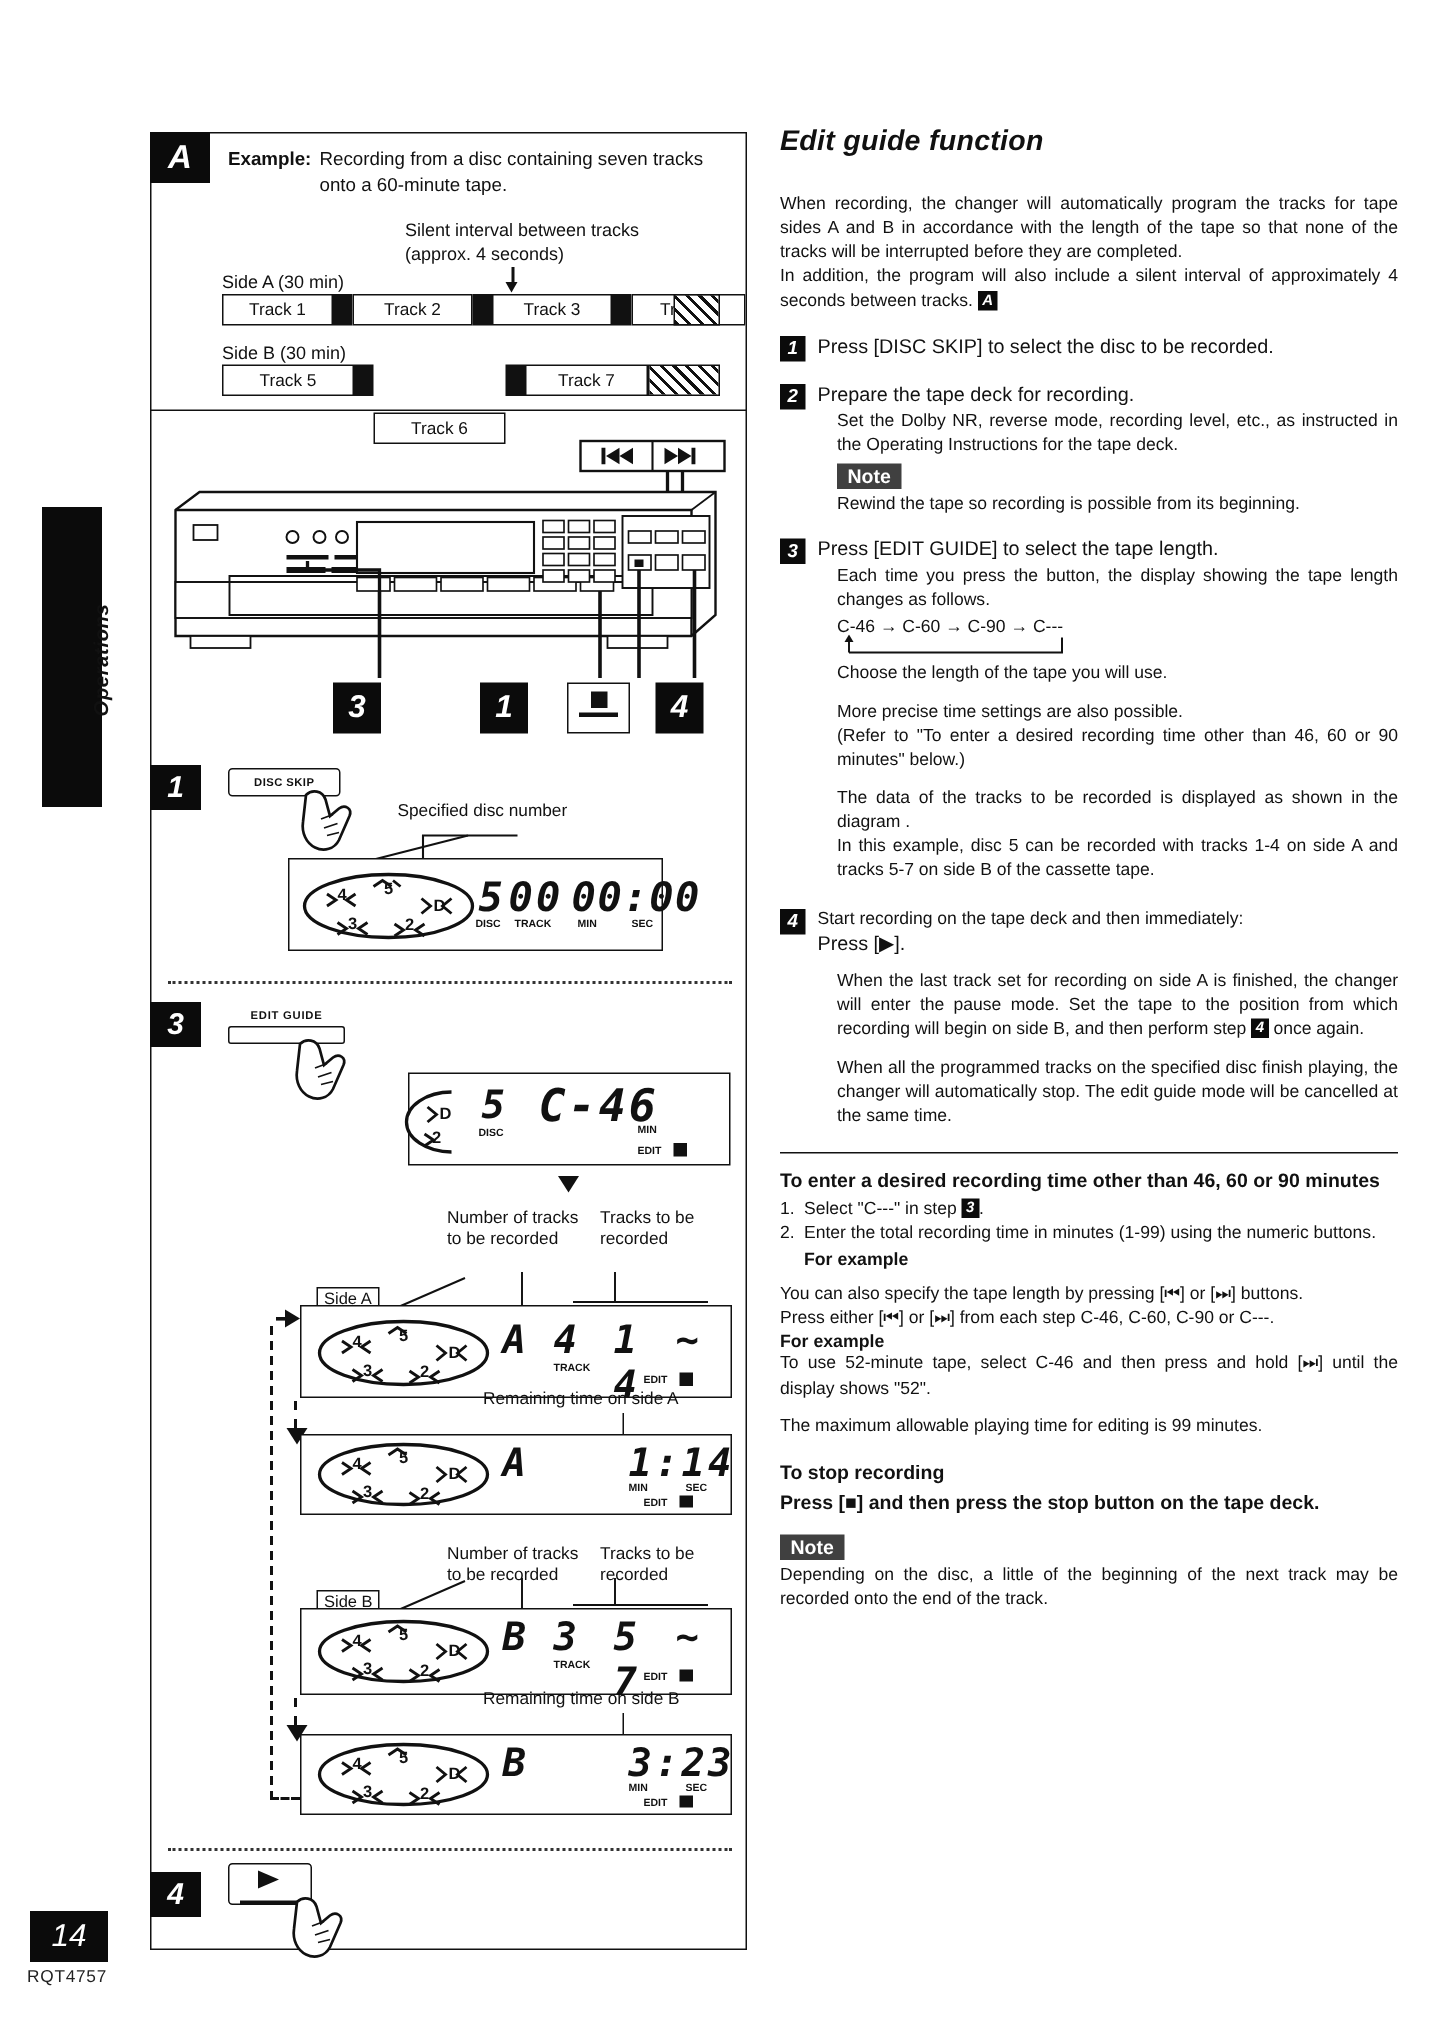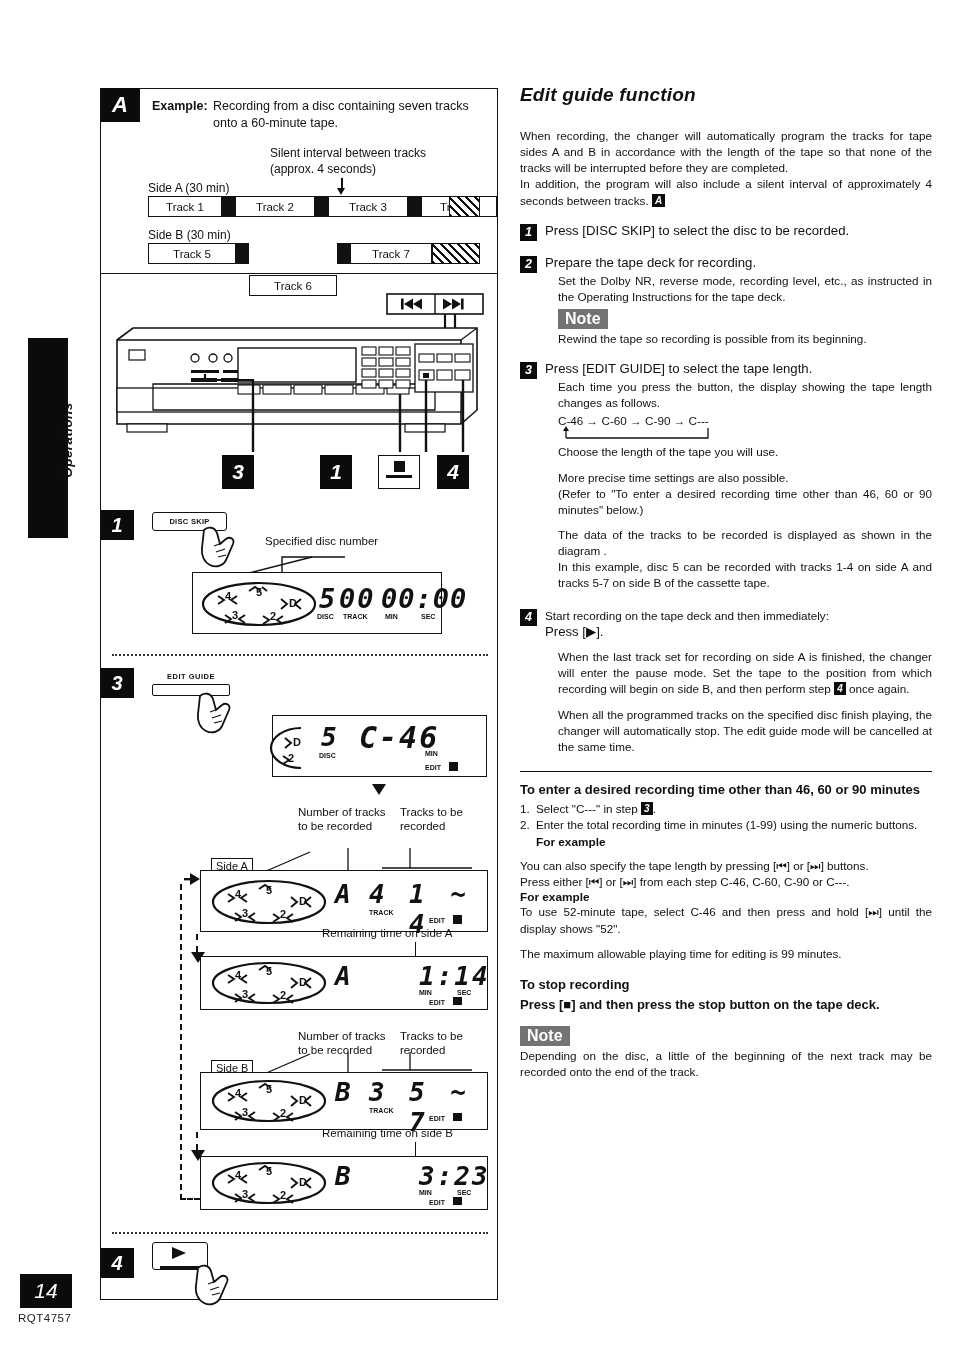--- a/index.html
+++ b/index.html
@@ -53,21 +53,21 @@
   
   #right-col{left:520px;top:84px;width:412px;}
   #title{font-size:19px;font-weight:bold;font-style:italic;letter-spacing:.2px;margin:0 0 22px 0;}
   .para{font-size:11.7px;line-height:1.38;text-align:justify;margin:0 0 0 0;}
   .stepline{display:flex;align-items:flex-start;margin-top:14px;}
   .numbox{background:#0b0b0b;color:#fff;font-weight:bold;font-style:italic;
       min-width:17px;height:17px;font-size:12.5px;text-align:center;line-height:17px;
       margin-right:8px;flex:0 0 auto;margin-top:1px;}
   .stephead{font-size:13.2px;font-weight:normal;line-height:1.25;}
   .stepbody{margin-left:38px;}
-  .notebox{background:#737373;color:#fff;font-weight:bold;font-size:16px;
+  .notebox{background:#404040;color:#fff;font-weight:bold;font-size:13px;
       padding:1px 7px;display:inline-block;margin:4px 0 2px 0;}
   .hr{border:none;border-top:1.6px solid #111;margin:16px 0 10px 0;}
   .subhead{font-size:13px;font-weight:bold;line-height:1.3;margin-bottom:2px;}
   .ol-item{display:flex;font-size:11.7px;line-height:1.38;}
   .ol-num{flex:0 0 16px;}
   .inlinenum{background:#0b0b0b;color:#fff;font-weight:bold;font-style:italic;
       font-size:10px;padding:0 3px;display:inline-block;line-height:13px;vertical-align:1px;}
   .sp{height:9px;}
 </style>
 </head>

